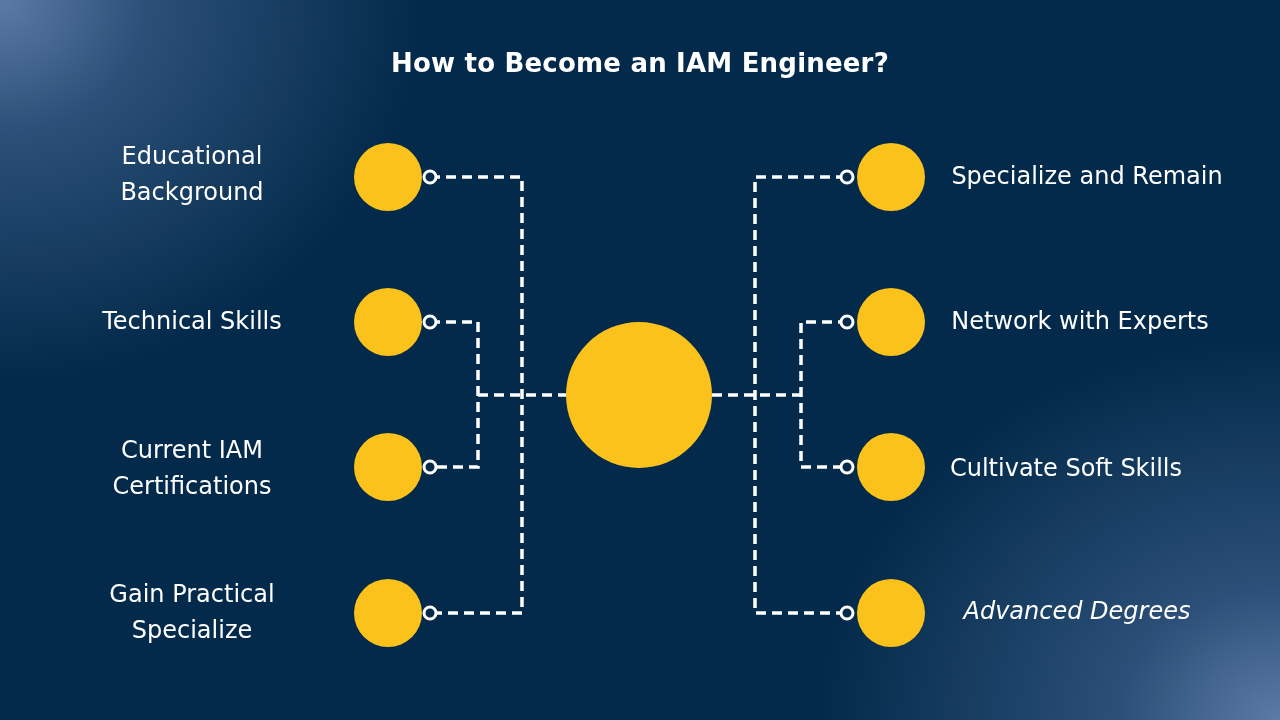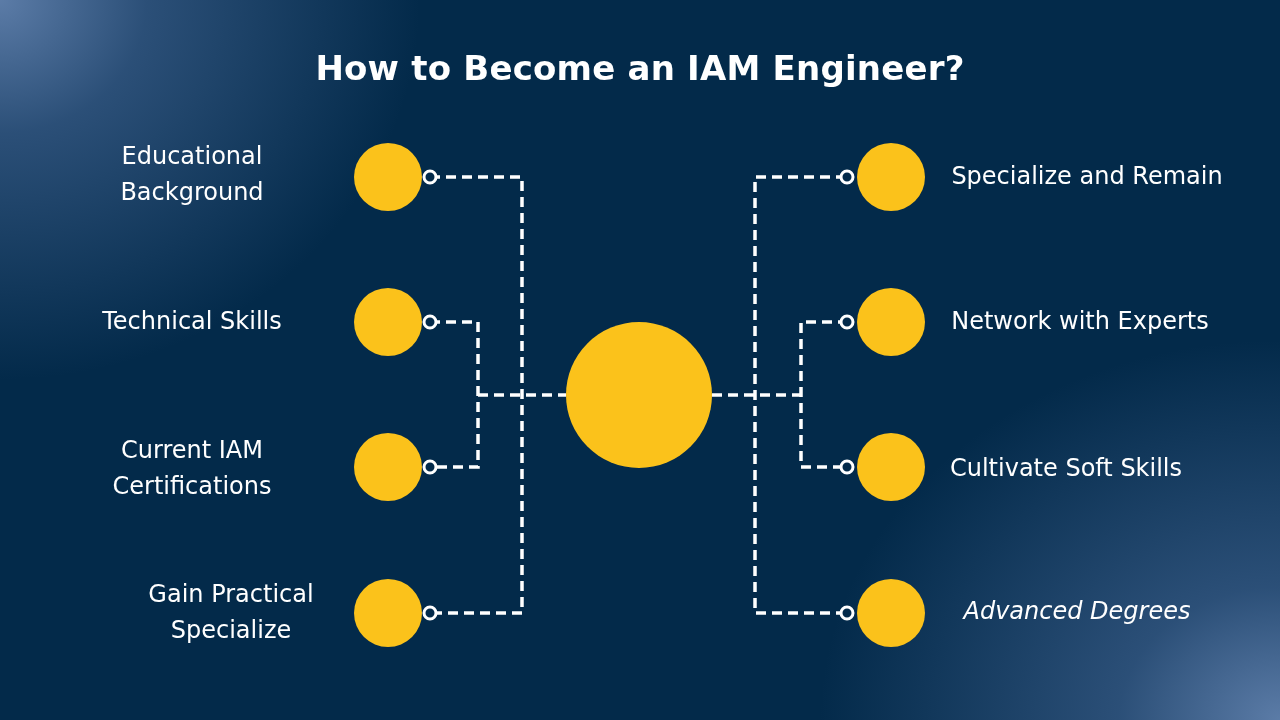--- a/index.html
+++ b/index.html
@@ -9,21 +9,21 @@
     }
     .canvas {
       position: absolute; left: 0; top: 0; width: 1280px; height: 720px;
       background:
         radial-gradient(ellipse 420px 380px at 0% 0%, rgba(96,128,172,0.95) 0%, rgba(70,104,150,0.6) 35%, rgba(0,42,74,0) 100%),
         radial-gradient(ellipse 460px 380px at 100% 100%, rgba(96,128,172,0.95) 0%, rgba(70,104,150,0.6) 35%, rgba(0,42,74,0) 100%),
         #032a4a;
     }
     .title {
       position: absolute; left: 0; top: 48px; width: 1280px; text-align: center;
-      color: #ffffff; font-weight: 700; font-size: 34px; letter-spacing: 0.2px;
+      color: #ffffff; font-weight: 700; font-size: 26px; letter-spacing: 0.2px;
       font-family: "DejaVu Sans", "Liberation Sans", sans-serif;
     }
     svg.diagram { position: absolute; left: 0; top: 0; }
     .label {
       position: absolute; color: #ffffff; text-align: center;
       font-family: "DejaVu Sans", "Liberation Sans", sans-serif;
       font-size: 24px; line-height: 36px; font-weight: 400;
       transform: translate(-50%, -50%); white-space: nowrap;
     }
   </style>
@@ -67,21 +67,21 @@
     <div>Educational</div>
     <div>Background</div>
   </div>
   <div class="label" style="left:192px; top:321px;">
     <div>Technical Skills</div>
   </div>
   <div class="label" style="left:192px; top:468px;">
     <div>Current IAM</div>
     <div>Certifications</div>
   </div>
-  <div class="label" style="left:192px; top:612px;margin-left:39px;">
+  <div class="label" style="left:192px; top:612px;">
     <div>Gain Practical</div>
     <div>Specialize</div>
   </div>
 
   <div class="label" style="left:1087px; top:176px;">
     <div>Specialize and Remain</div>
   </div>
   <div class="label" style="left:1080px; top:321px;">
     <div>Network with Experts</div>
   </div>

